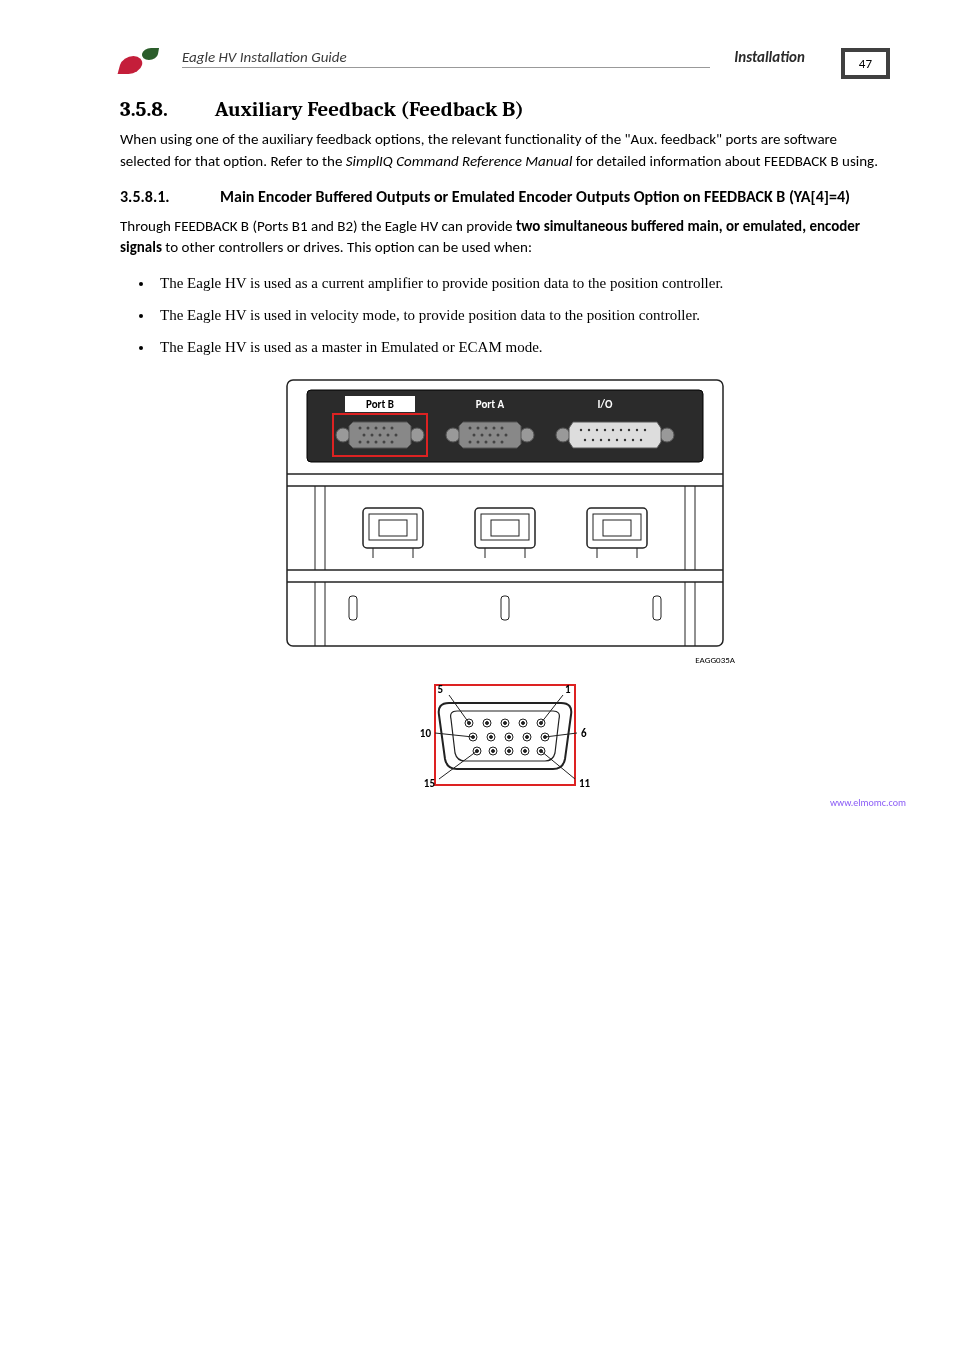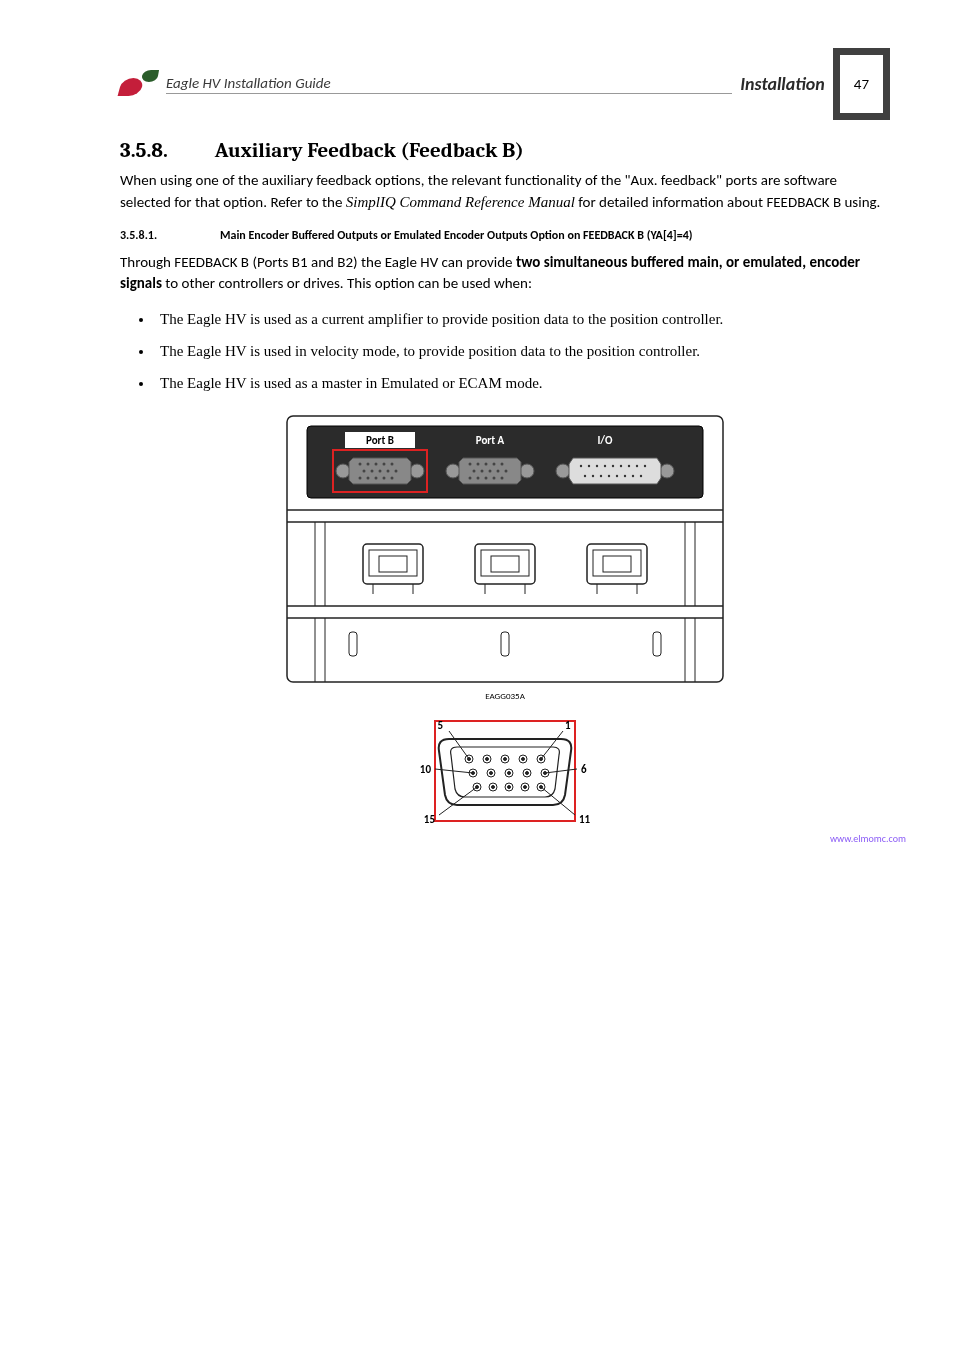--- a/index.html
+++ b/index.html
@@ -10,22 +10,22 @@
     color: #000;
     width: 954px;
   }
   .page {
     padding: 48px 64px 48px 120px;
     position: relative;
     box-sizing: border-box;
   }
   .hdr {
     display: flex;
-    align-items: center;
-    gap: 8px;
+    align-items: flex-start;
+    gap: 24px;
     margin-bottom: 18px;
   }
   .logo {
     width: 38px;
     height: 28px;
     position: relative;
   }
   .logo .swoosh1 {
     position: absolute;
     width: 22px;
@@ -55,47 +55,47 @@
     padding-bottom: 1px;
   }
   .hdr-subtitle {
     font-size: 9px;
     color: #666;
     margin-top: -2px;
   }
   .hdr-section {
     font-style: italic;
     font-weight: bold;
-    font-size: 18px;
+    font-size: 15px;
     color: #2a2a2a;
     text-align: right;
-    margin-right: 0;
+    margin-right: 12px;
   }
   .hdr-pagenum-box {
-    border: 7px solid #404040;
-    padding: 20px 14px;
-    font-size: 15px;
+    border: 4px solid #404040;
+    padding: 4px 14px;
+    font-size: 13px;
   }
   h2.section {
     font-family: Cambria, Georgia, serif;
     font-weight: bold;
     font-size: 21px;
     margin: 10px 0 8px 0;
   }
   h2.section .num {
     display: inline-block;
     width: 90px;
   }
   .body-text {
     font-size: 15px;
     line-height: 1.45;
     margin: 0 0 14px 0;
   }
   h3.subsection {
-    font-size: 12px;
+    font-size: 16px;
     font-weight: bold;
     margin: 14px 0 10px 0;
     display: flex;
   }
   h3.subsection .num {
     flex: 0 0 100px;
   }
   h3.subsection .txt {
     flex: 1;
   }
@@ -103,32 +103,32 @@
     margin: 0 0 14px 0;
     padding-left: 34px;
     font-family: Liberation Serif, serif;
   }
   ul.bullets li {
     font-size: 15px;
     line-height: 1.45;
     margin-bottom: 10px;
     padding-left: 6px;
   }
-  .italic { font-style: italic; font-family: Liberation Serif, serif; }
+  .italic { font-style: italic; }
   .bold { font-weight: bold; }
   .figure-wrap {
     text-align: center;
     margin: 20px 0 10px 0;
   }
   .device-svg {
     display: inline-block;
   }
   .fig-code {
     font-size: 9px;
-    text-align: center;
+    text-align: right;
     margin: 2px 0 10px 0;
     width: 460px;
     margin-left: auto;
     margin-right: auto;
   }
   .connector-closeup {
     text-align: center;
     margin-top: 6px;
   }
   .footer-link {

